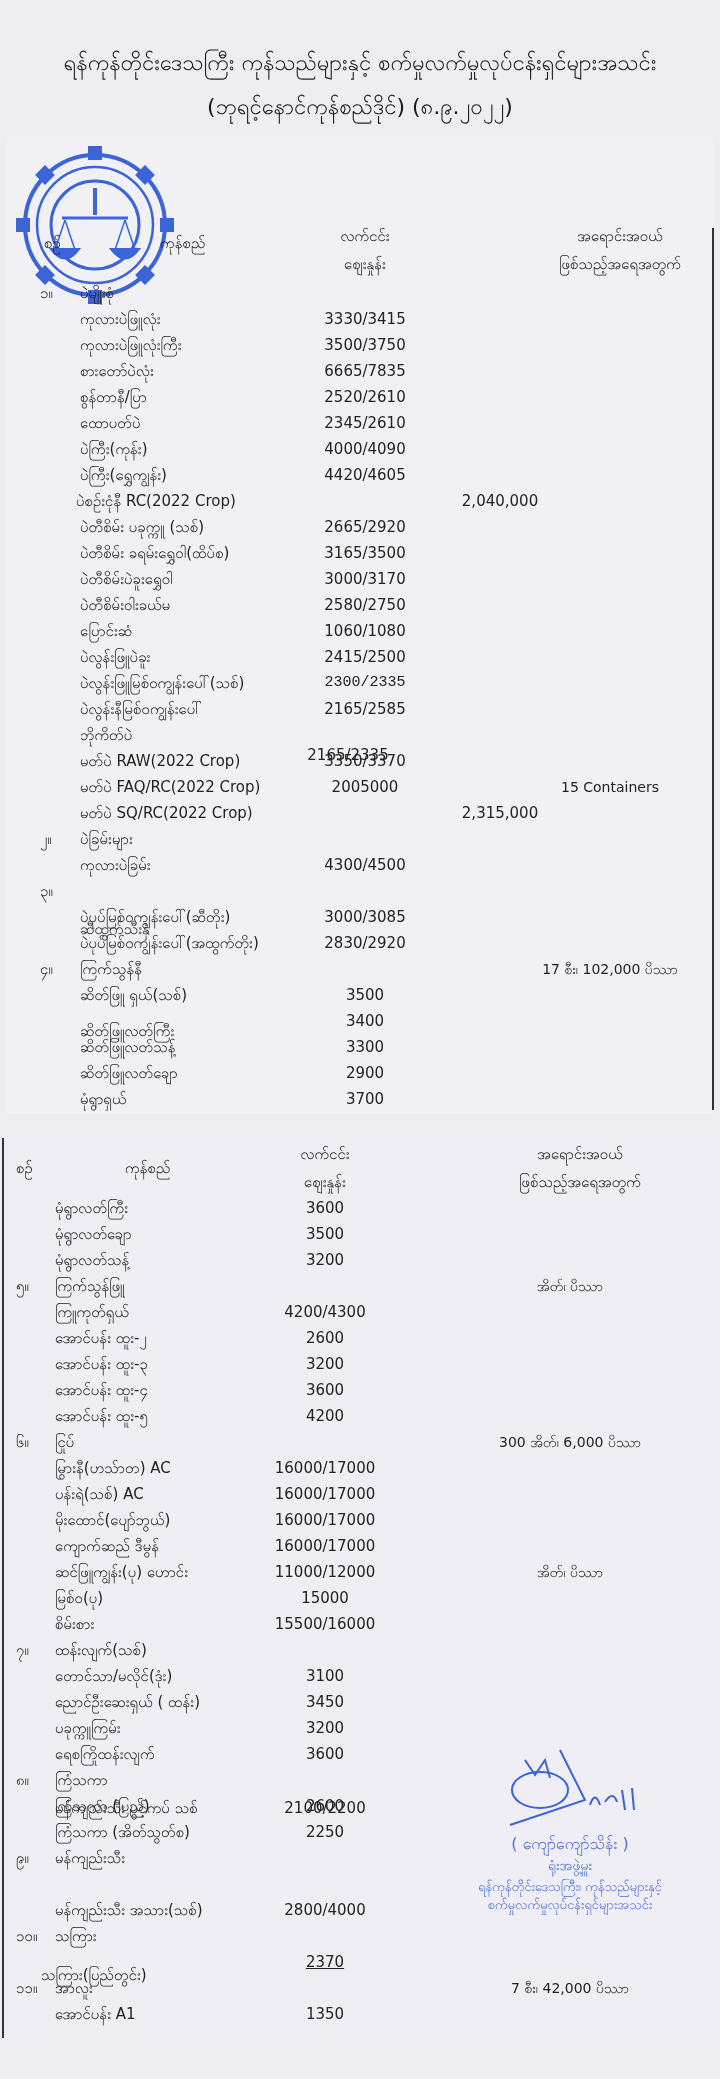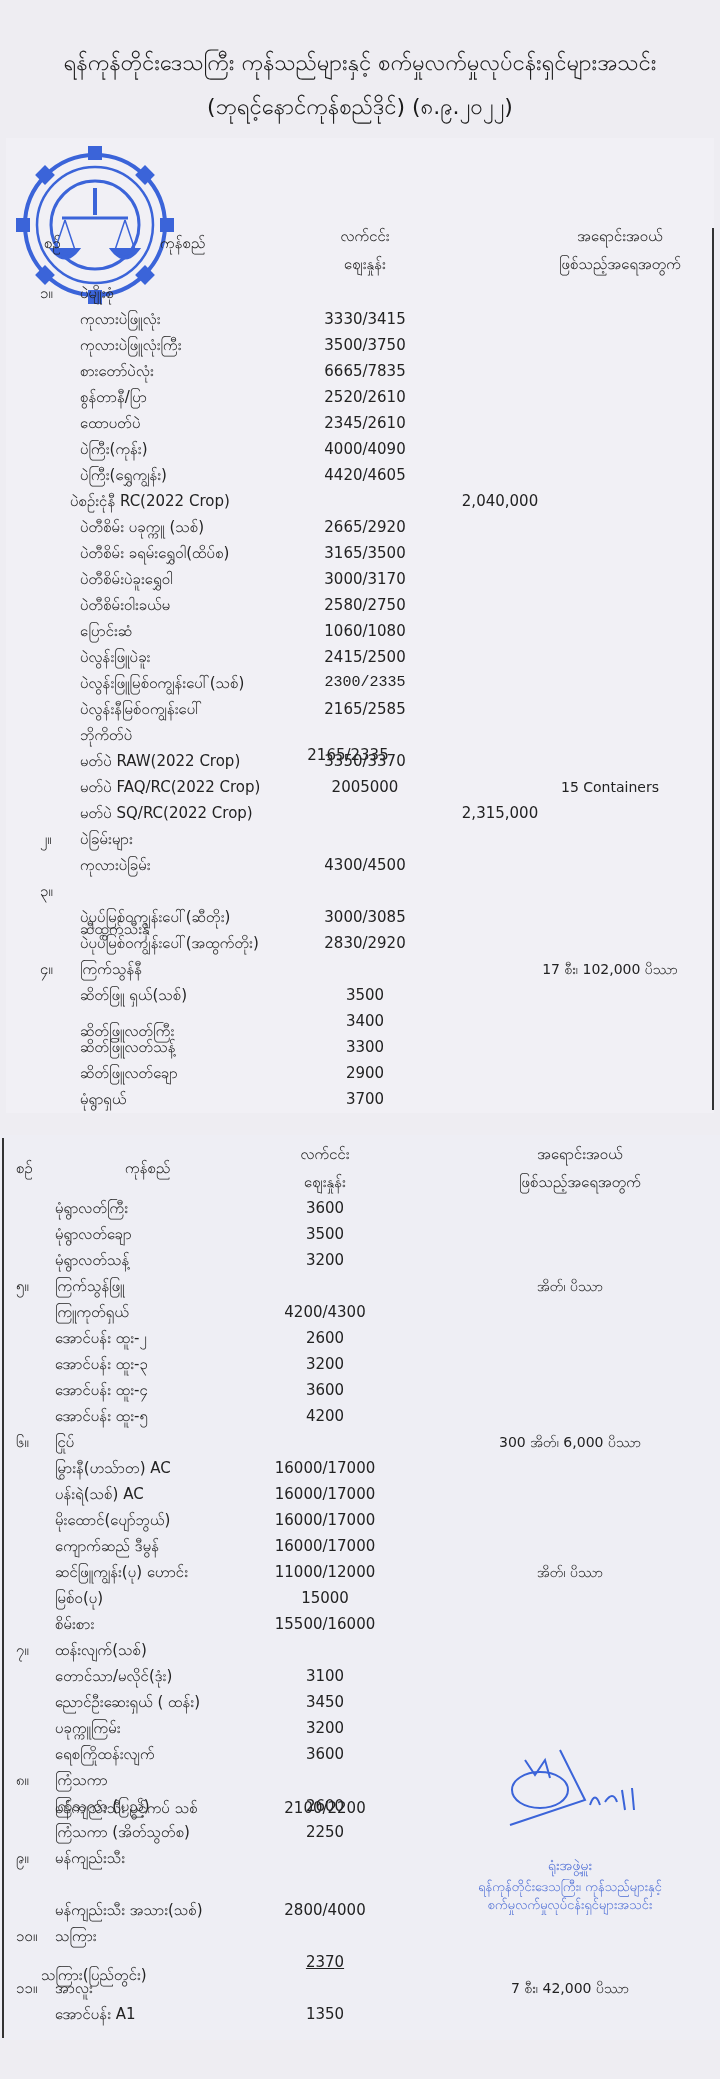--- a/index.html
+++ b/index.html
@@ -126,21 +126,21 @@
     </div>
     <div class="row" style="top: 464px;">
       <span class="num" style="left: 40px;"></span>
       <span class="name" style="left: 80px;">ပဲကြီး(ရွှေကျွန်း)</span>
       <span class="price" style="left: 300px;">4420/4605</span>
       <span class="mid" style="left: 440px;"></span>
       <span class="note" style="left: 510px;"></span>
     </div>
     <div class="row" style="top: 490px;">
       <span class="num" style="left: 40px;"></span>
-      <span class="name" style="left: 70px;">ပဲစဉ်းငုံနီ RC(2022 Crop)</span>
+      <span class="name" style="left: 76px;">ပဲစဉ်းငုံနီ RC(2022 Crop)</span>
       <span class="price" style="left: 300px;"></span>
       <span class="mid" style="left: 440px;">2,040,000</span>
       <span class="note" style="left: 510px;"></span>
     </div>
     <div class="row" style="top: 516px;">
       <span class="num" style="left: 40px;"></span>
       <span class="name" style="left: 80px;">ပဲတီစိမ်း ပခုက္ကူ (သစ်)</span>
       <span class="price" style="left: 300px;">2665/2920</span>
       <span class="mid" style="left: 440px;"></span>
       <span class="note" style="left: 510px;"></span>
@@ -508,16 +508,17 @@
 
 <div class="sig">
   <svg width="140" height="100" viewBox="0 0 140 100">
     <g fill="none" stroke="#3b64d9" stroke-width="2">
       <ellipse cx="40" cy="60" rx="28" ry="18"></ellipse>
       <path d="M25 30 L35 45 L45 30 L50 48"></path>
       <path d="M60 20 L85 70 L10 95"></path>
       <path d="M90 75 q5 -15 10 0 M105 72 q8 -12 12 0 M122 60 l3 20 M132 58 l2 22"></path>
     </g>
   </svg>
+  <div class="sname">( ကျော်ကျော်သိန်း )</div>
   <div class="srole">ရုံးအဖွဲ့မှူး</div>
   <div class="sorg1">ရန်ကုန်တိုင်းဒေသကြီး၊ ကုန်သည်များနှင့်</div>
   <div class="sorg2">စက်မှုလက်မှုလုပ်ငန်းရှင်များအသင်း</div>
 </div>
 
 </body></html>

